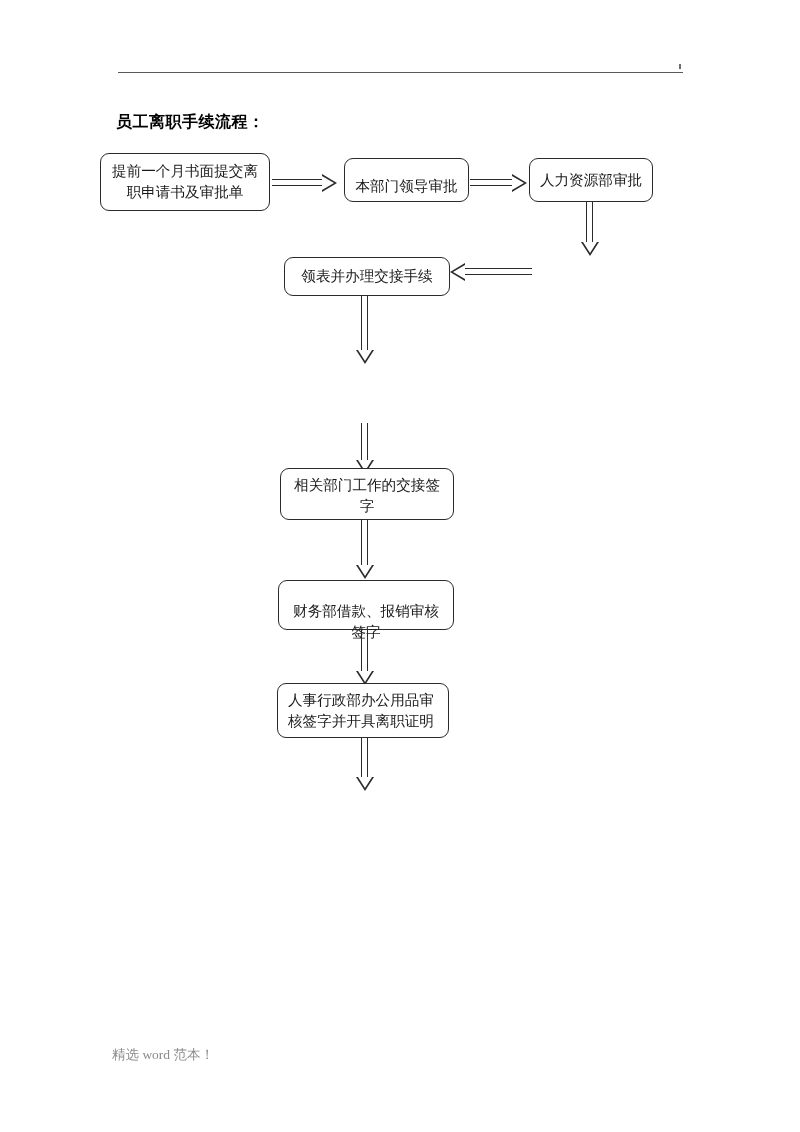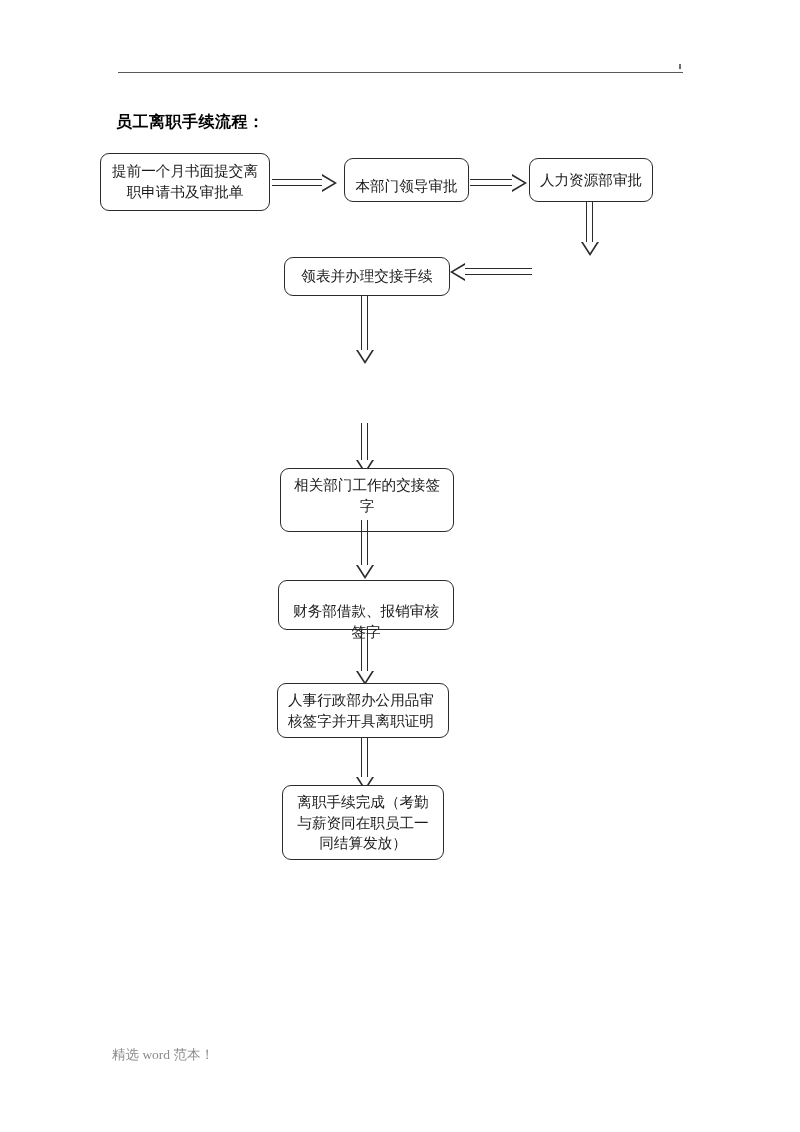--- a/index.html
+++ b/index.html
@@ -211,21 +211,21 @@
     <div class="v-shaft" style="left:4px; top:0px; height:60px;"></div>
     <div class="v-head" style="left:-1px; top:54px;"></div>
   </div>
 
 
   <div class="conn" style="left:357px; top:423px; width:20px; height:54px;">
     <div class="v-shaft" style="left:4px; top:0px; height:42px;"></div>
     <div class="v-head" style="left:-1px; top:37px;"></div>
   </div>
 
-  <div class="node center-top" style="left:280px; top:468px; width:174px; height:64px; padding-top:6px;">
+  <div class="node center-top" style="left:280px; top:468px; width:174px; height:52px; padding-top:6px;">
     <span class="txt">相关部门工作的交接签字</span>
   </div>
 
   <div class="conn" style="left:357px; top:520px; width:20px; height:62px;">
     <div class="v-shaft" style="left:4px; top:0px; height:50px;"></div>
     <div class="v-head" style="left:-1px; top:45px;"></div>
   </div>
 
   <div class="node center-top" style="left:278px; top:580px; width:176px; height:50px; padding-top:20px;">
     <span class="txt">财务部借款、报销审核签字</span>
@@ -238,19 +238,16 @@
 
   <div class="node left-top" style="left:277px; top:683px; width:172px; height:55px; padding-top:6px; padding-left:10px;">
     <span class="txt">人事行政部办公用品审核签字并开具离职证明</span>
   </div>
 
   <div class="conn" style="left:357px; top:738px; width:20px; height:56px;">
     <div class="v-shaft" style="left:4px; top:0px; height:44px;"></div>
     <div class="v-head" style="left:-1px; top:39px;"></div>
   </div>
 
-  <div class="node center-top" style="left:282px; top:785px; width:162px; height:75px; padding-top:6px;">
-    <span class="txt">离职手续完成（考勤与薪资同在职员工一同结算发放）</span>
-  </div>
 
   <div class="footer">精选 word 范本！</div>
 
 </div>
 
 </body></html>

